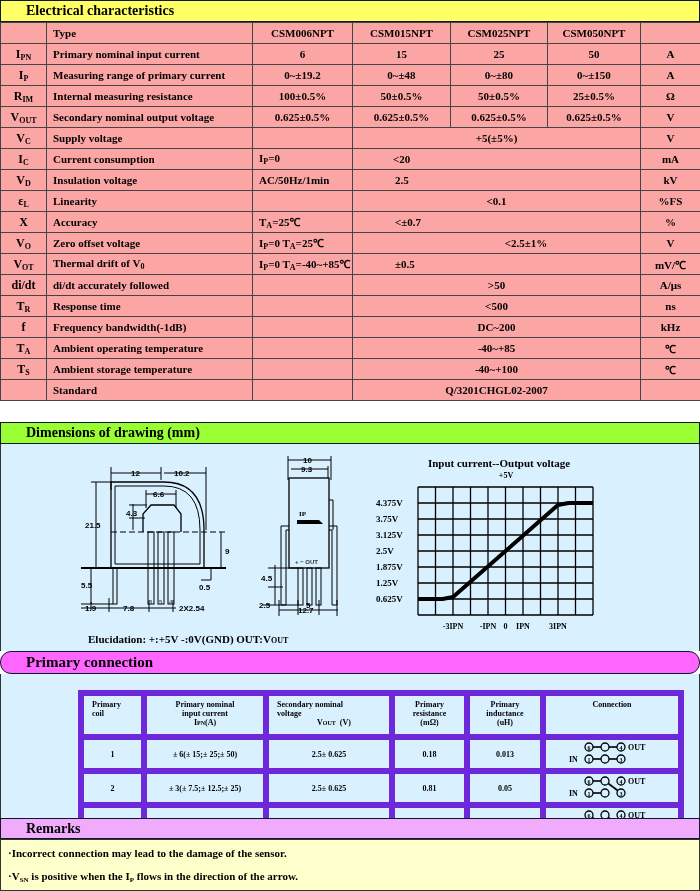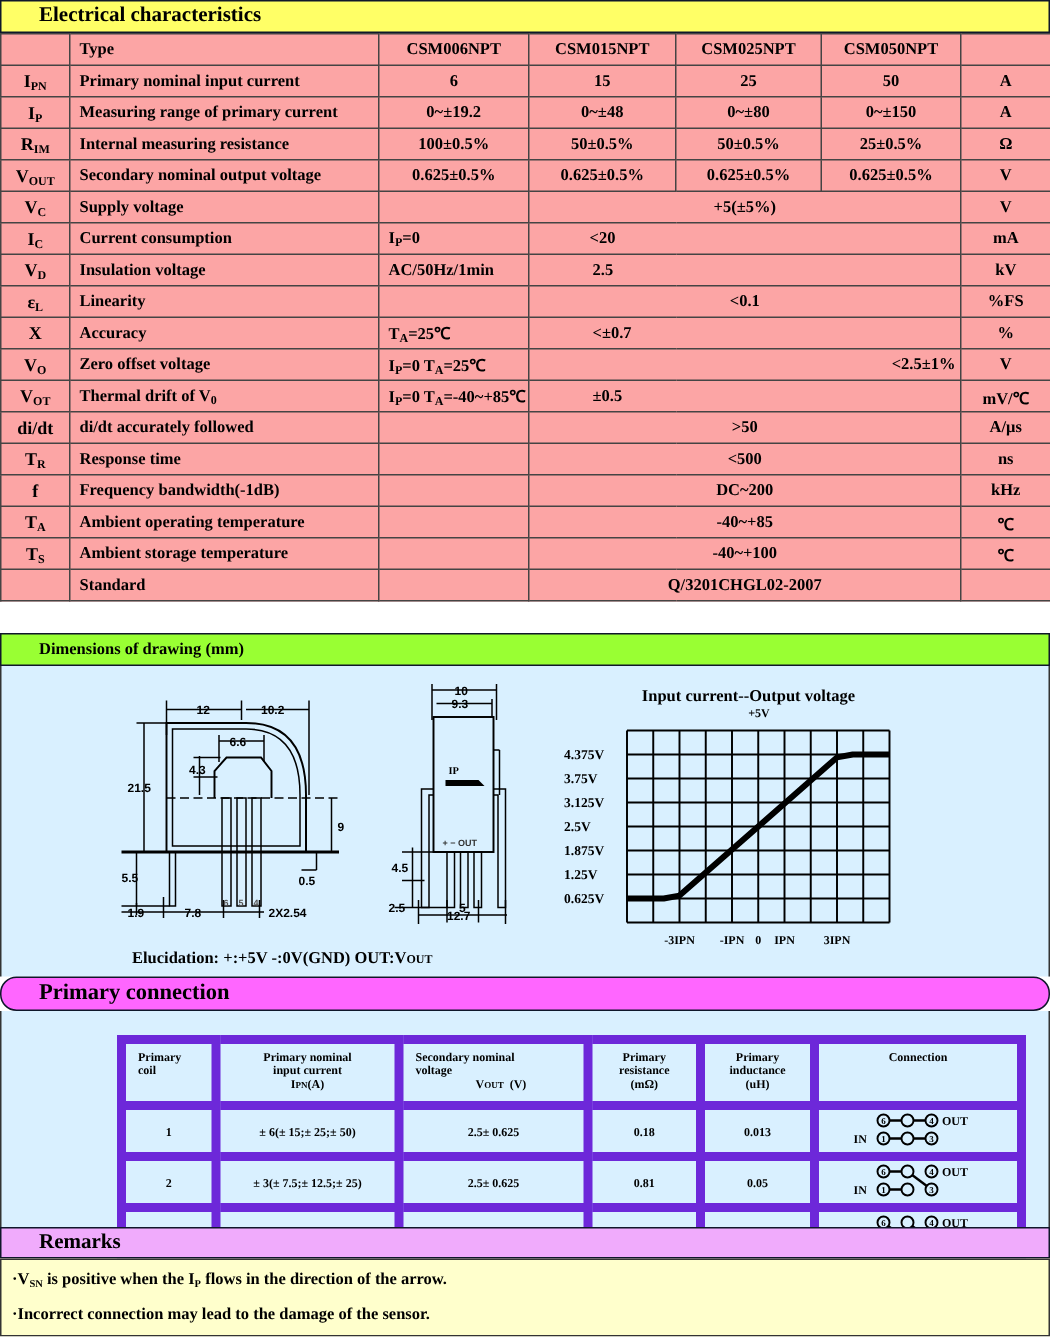--- a/index.html
+++ b/index.html
@@ -1,21 +1,21 @@
 <!DOCTYPE html>
 <html><head>
 <meta charset="utf-8">
 <style>
   * { box-sizing: border-box; margin: 0; padding: 0; }
   html, body { width: 700px; height: 891px; overflow: hidden; background: #ffffff; }
   body { font-family: "Liberation Serif", serif; font-weight: bold; color: #000; position: relative; }
 
   .sec-head { position: absolute; left: 0; width: 700px; border: 1px solid #0f172a; font-size: 15px; padding-left: 25px; display: flex; align-items: center; }
   .sec-head.yellow { top: 0; height: 22px; background: #ffff66; font-size: 14px; }
-  .sec-head.green { top: 422px; height: 22px; background: #99ff33; font-size: 11px; }
+  .sec-head.green { top: 422px; height: 22px; background: #99ff33; font-size: 14px; }
   .sec-head.magenta { top: 651px; height: 23px; background: #ff66ff; font-size: 15px; border-radius: 11px; }
   .sec-head.blue { top: 818px; height: 21px; background: #f0abfc; font-size: 14px; }
 
   
   table.elec { position: absolute; top: 22px; left: 0; width: 700px; border-collapse: collapse; background: #fca5a5; font-size: 11px; table-layout: fixed; }
   table.elec td { border: 1px solid #444; height: 21px; padding: 0 3px; white-space: nowrap; }
   table.elec td.sym { text-align: center; font-size: 12px; }
   table.elec td.name { padding-left: 6px; }
   table.elec td.c { text-align: center; }
   table.elec td.cond { padding-left: 6px; }
@@ -135,21 +135,21 @@
         <td class="sym"><span>X</span></td>
         <td class="name">Accuracy</td>
         <td class="cond">T<sub>A</sub>=25℃</td>
         <td class="c" colspan="3" style="text-align: left; padding-left: 42px; margin-top: 36px;">&lt;±0.7</td>
         <td class="c">%</td>
       </tr>
       <tr>
         <td class="sym"><span>V</span><sub>O</sub></td>
         <td class="name">Zero offset voltage</td>
         <td class="cond">I<sub>P</sub>=0 T<sub>A</sub>=25℃</td>
-        <td class="c" colspan="3" style="text-align: right; padding-left: 62px;">&lt;2.5±1%</td>
+        <td class="c" colspan="3" style="text-align: center; padding-left: 62px;">&lt;2.5±1%</td>
         <td class="c">V</td>
       </tr>
       <tr>
         <td class="sym"><span>V</span><sub>OT</sub></td>
         <td class="name">Thermal drift of V<sub>0</sub></td>
         <td class="cond">I<sub>P</sub>=0 T<sub>A</sub>=-40~+85℃</td>
         <td class="c" colspan="3" style="text-align: left; padding-left: 42px;">±0.5</td>
         <td class="c">mV/℃</td>
       </tr>
       <tr>
@@ -476,15 +476,15 @@
             <text x="22" y="22" font-size="8" font-family="Liberation Serif, serif">IN</text>
           </svg></td>
       </tr>
     </tbody>
 </table>
 
 <div class="sec-head blue">
   <span>Remarks</span>
 </div>
 <div class="remarks">
+  <p>·Incorrect connection may lead to the damage of the sensor.</p>
   <p><span>·V</span><sub>SN</sub><span> is positive when the I</span><sub>P</sub><span> flows in the direction of the arrow.</span></p>
-  <p>·Incorrect connection may lead to the damage of the sensor.</p>
 </div>
 
 </body></html>

